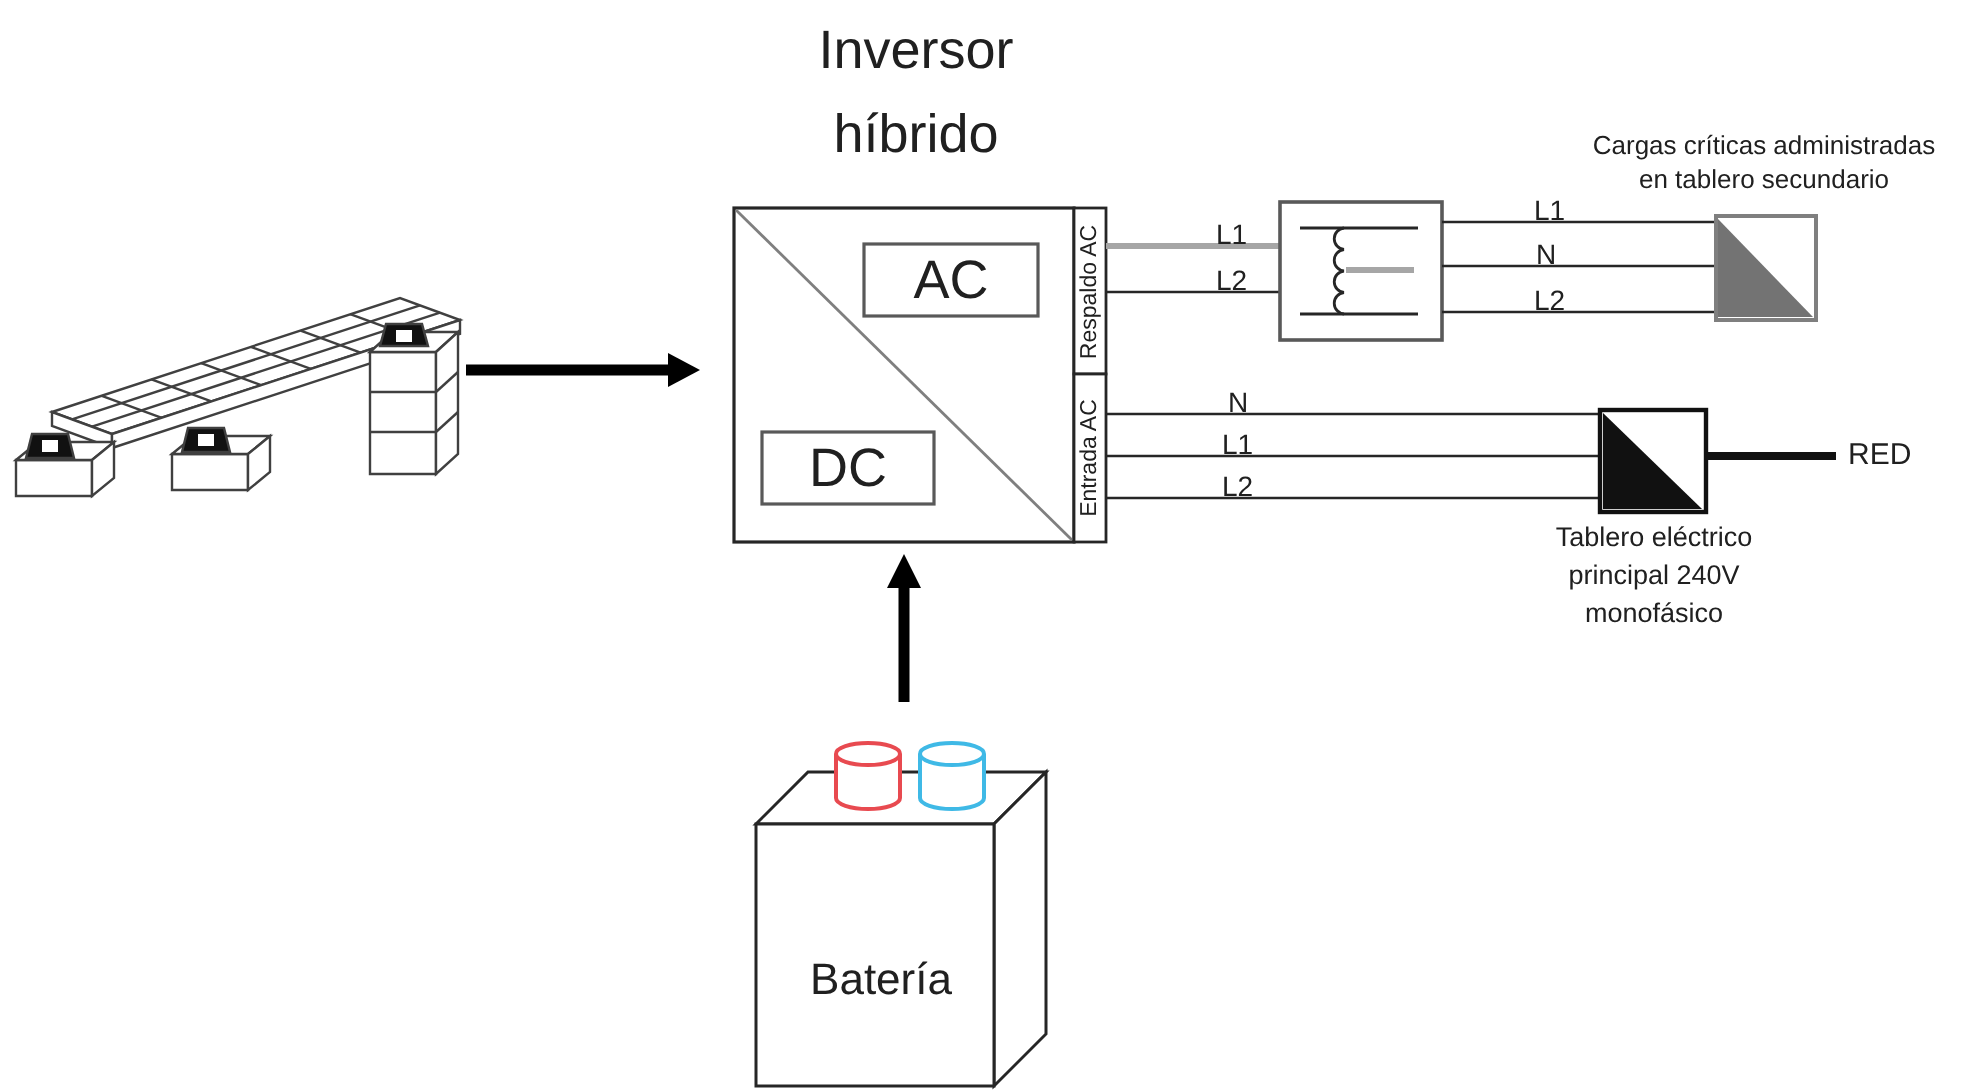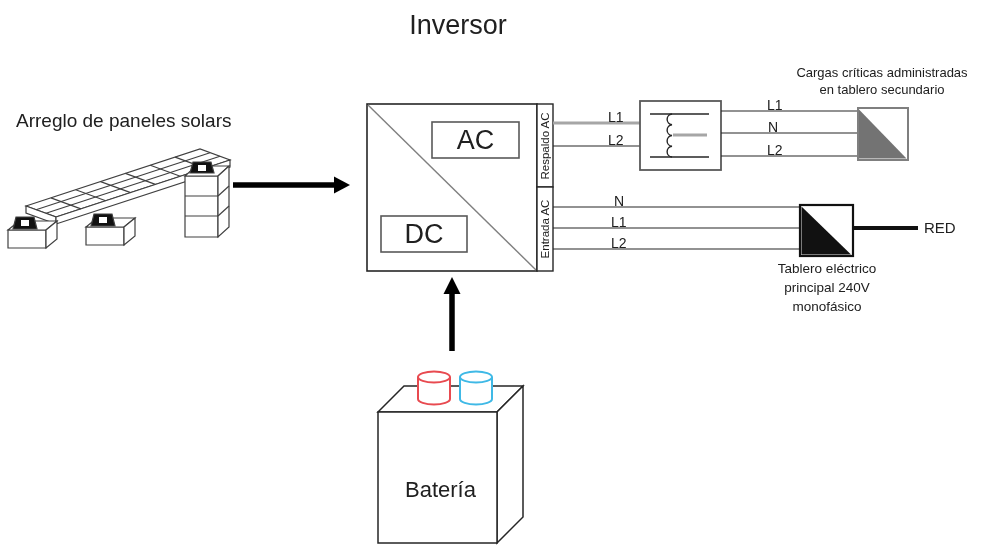--- a/index.html
+++ b/index.html
@@ -145,23 +145,23 @@
 
       <g stroke="#3FB9E6" stroke-width="2">
         <path d="M460,377 L460,399 A16,5.5 0 0 0 492,399 L492,377" fill="#ffffff"></path>
         <ellipse cx="476" cy="377" rx="16" ry="5.5" fill="#ffffff"></ellipse>
       </g>
     </g>
   </svg>
 
   <div class="lbl title">
     <div>Inversor</div>
+    <div>híbrido</div>
   </div>
 
-  <div class="lbl solar-label">Arreglo de paneles solars</div>
 
   <div class="lbl acdc ac-label">AC</div>
   <div class="lbl acdc dc-label">DC</div>
 
   <div class="lbl port respaldo">Respaldo AC</div>
   <div class="lbl port entrada">Entrada AC</div>
 
   <div class="lbl wire" style="left:568px;top:111px;">L1</div>
   <div class="lbl wire" style="left:568px;top:134px;">L2</div>
 

